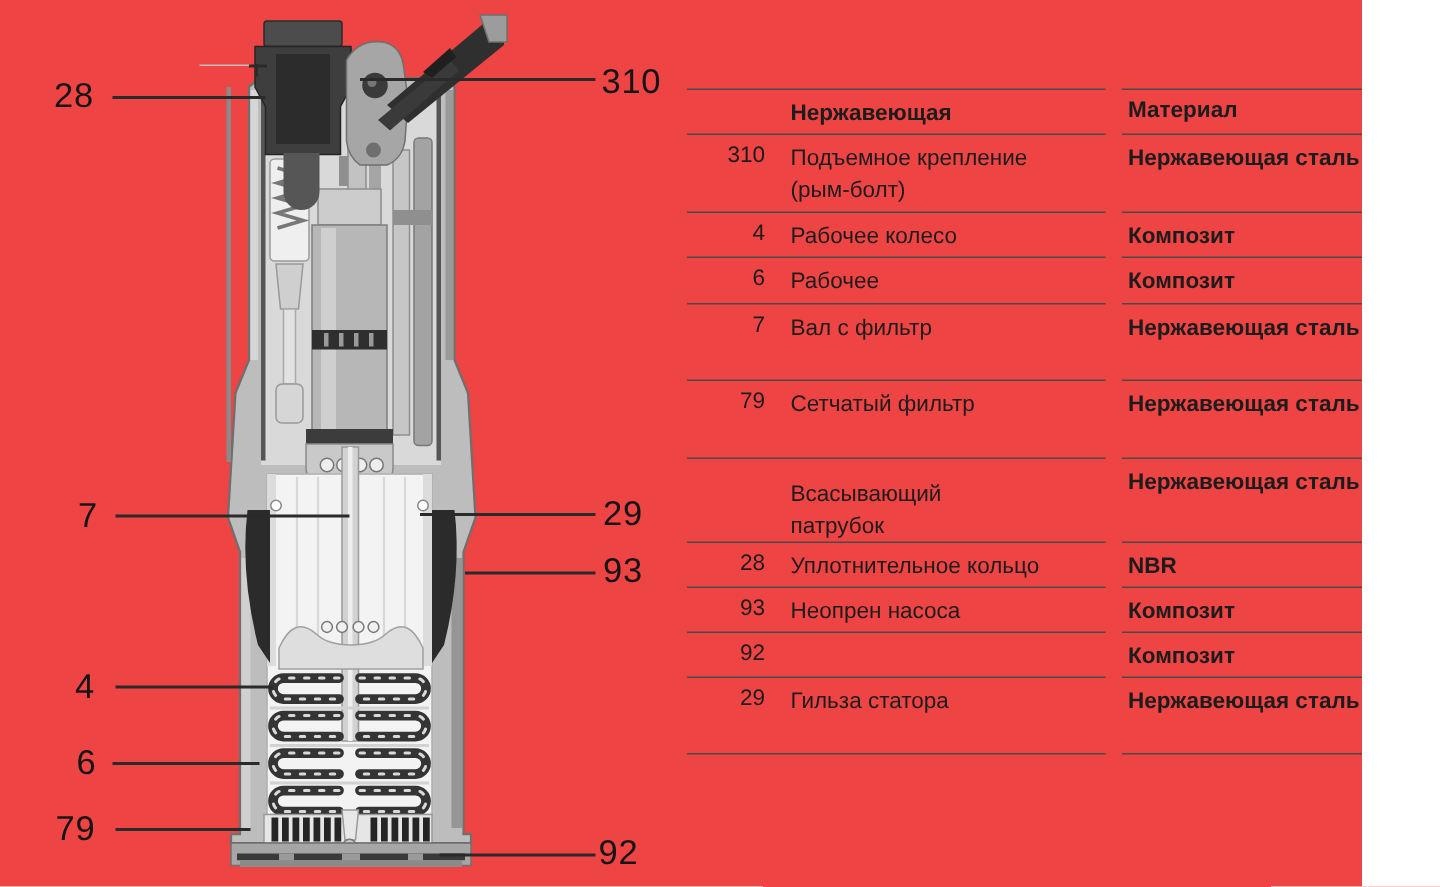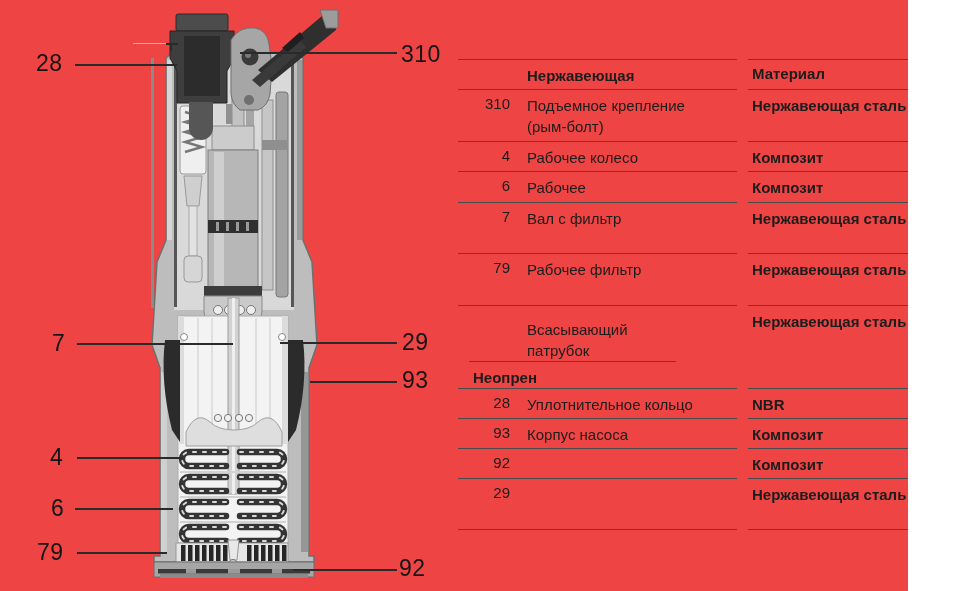--- a/index.html
+++ b/index.html
@@ -275,76 +275,74 @@
         <span class="t-name">Вал с фильтр</span>
       </div>
       <div class="cg-gap"></div>
       <div class="cellgroup cg-right" style="height: 51px;">
         <span class="t-mat">Нержавеющая сталь</span>
       </div>
     </div>
         <div class="t-row">
       <div class="cellgroup cg-left" style="height: 52px;">
         <span class="t-num">79</span>
-        <span class="t-name">Рабочее фильтр</span>
+        <span class="t-name">Сетчатый фильтр</span>
       </div>
       <div class="cg-gap"></div>
       <div class="cellgroup cg-right" style="height: 52px;">
         <span class="t-mat">Нержавеющая сталь</span>
       </div>
     </div>
         <div class="t-row">
       <div class="cellgroup cg-left" style="height: 56px; align-items: flex-end;">
         <span class="t-num"></span>
         <span class="t-name">Всасывающий
 патрубок</span>
       </div>
       <div class="cg-gap"></div>
       <div class="cellgroup cg-right" style="height: 56px;">
         <span class="t-mat">Нержавеющая сталь</span>
       </div>
     </div>
         <div class="t-row">
       <div class="cg-gap"></div>
-      <div class="cellgroup cg-right" style="height: 27px;">
-        <span class="t-mat">Неопрен</span>
-      </div>
     </div>
         <div class="t-row">
       <div class="cellgroup cg-left" style="height: 30px;">
         <span class="t-num">28</span>
         <span class="t-name">Уплотнительное кольцо</span>
       </div>
       <div class="cg-gap"></div>
       <div class="cellgroup cg-right" style="height: 30px;">
         <span class="t-mat">NBR</span>
       </div>
     </div>
         <div class="t-row">
       <div class="cellgroup cg-left" style="height: 30px;">
         <span class="t-num">93</span>
-        <span class="t-name">Корпус насоса</span>
+        <span class="t-name">Неопрен насоса</span>
       </div>
       <div class="cg-gap"></div>
       <div class="cellgroup cg-right" style="height: 30px;">
         <span class="t-mat">Композит</span>
       </div>
     </div>
         <div class="t-row">
       <div class="cellgroup cg-left" style="height: 30px;">
         <span class="t-num">92</span>
       </div>
       <div class="cg-gap"></div>
       <div class="cellgroup cg-right" style="height: 30px;">
         <span class="t-mat">Композит</span>
       </div>
     </div>
         <div class="t-row last">
       <div class="cellgroup cg-left" style="height: 52px;">
         <span class="t-num">29</span>
+        <span class="t-name">Гильза статора</span>
       </div>
       <div class="cg-gap"></div>
       <div class="cellgroup cg-right" style="height: 52px;">
         <span class="t-mat">Нержавеющая сталь</span>
       </div>
     </div>
       </div>
   </div>
 
 </div>

